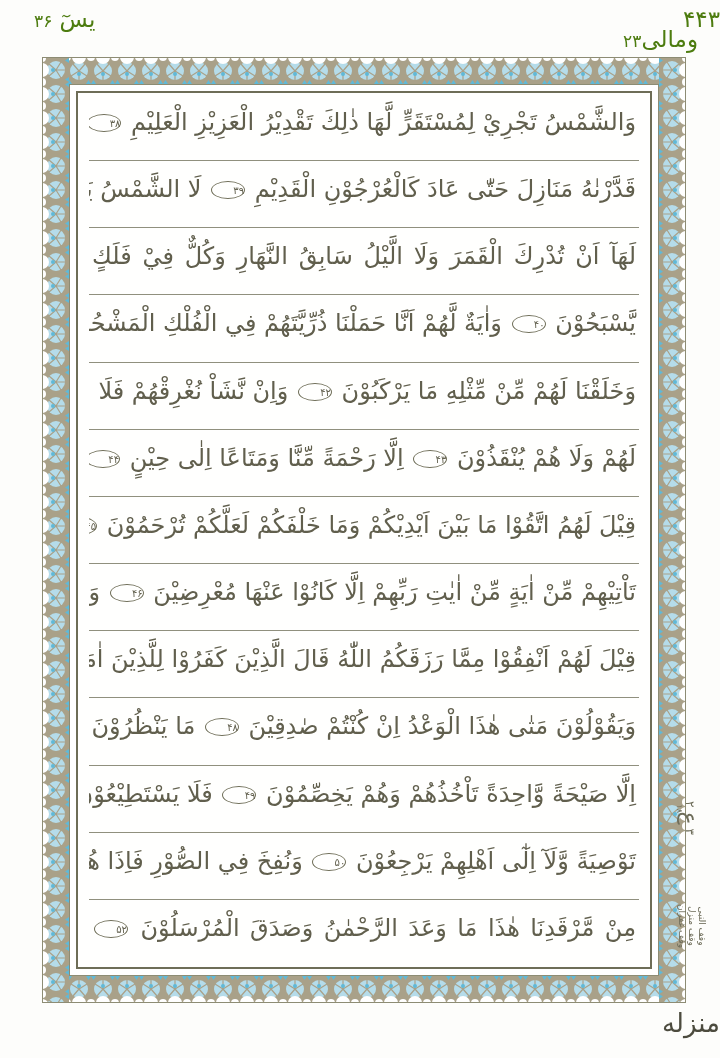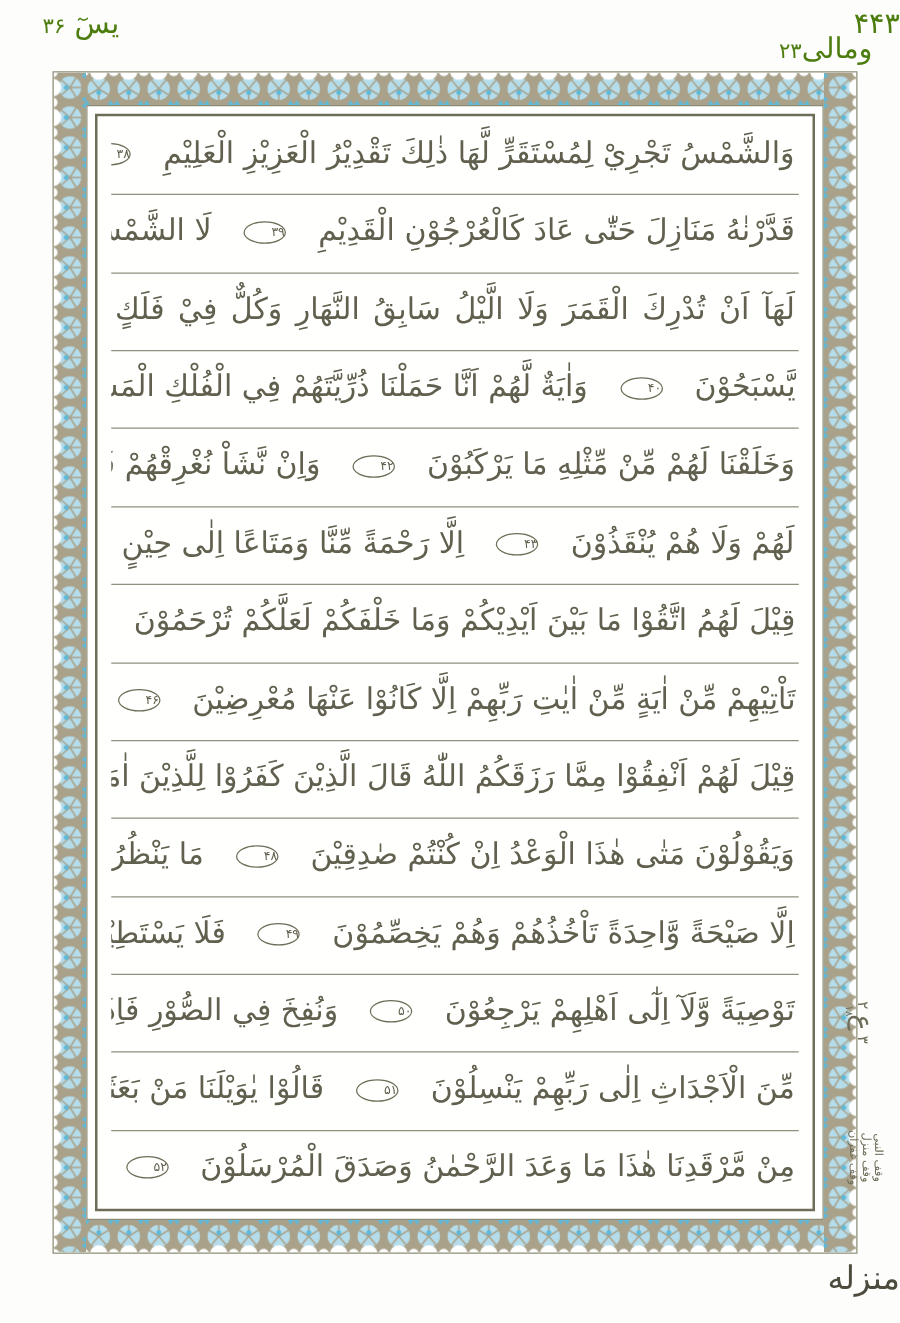--- a/index.html
+++ b/index.html
@@ -32,21 +32,21 @@
   }
   .qline{
     flex:1 1 0;direction:rtl;text-align:justify;text-align-last:justify;
     font-size:24px;color:#615f4d;line-height:57px;overflow:hidden;
     border-bottom:1px solid #90907e;padding:0 3px;white-space:nowrap;
   }
   .qline:last-child{border-bottom:none;}
   .am{
     display:inline-block;width:34px;height:18px;border:1.2px solid #6e6d57;border-radius:50%;
     font-size:10px;line-height:17px;text-align:center;vertical-align:middle;
-    margin:0 18px;color:#615f4d;white-space:nowrap;box-sizing:border-box;
+    margin:0 2px;color:#615f4d;white-space:nowrap;box-sizing:border-box;
   }
   
   .ruku{
     position:absolute;left:660px;top:798px;width:60px;height:40px;
     transform:rotate(90deg);display:flex;align-items:center;justify-content:center;
     gap:4px;color:#6e6d5a;direction:rtl;
   }
   .ruku .r-top{font-size:12px;}
   .ruku .r-ain{font-size:22px;position:relative;}
   .ruku .r-sub{font-size:8px;position:absolute;bottom:-2px;left:-7px;}
@@ -166,21 +166,20 @@
         <div class="qline">لَهَآ اَنْ تُدْرِكَ الْقَمَرَ وَلَا الَّيْلُ سَابِقُ النَّهَارِ وَكُلٌّ فِيْ فَلَكٍ</div>
         <div class="qline">يَّسْبَحُوْنَ <span class="am">۴۰</span> وَاٰيَةٌ لَّهُمْ اَنَّا حَمَلْنَا ذُرِّيَّتَهُمْ فِي الْفُلْكِ الْمَشْحُوْنِ </div>
         <div class="qline">وَخَلَقْنَا لَهُمْ مِّنْ مِّثْلِهِ مَا يَرْكَبُوْنَ <span class="am">۴۲</span> وَاِنْ نَّشَاْ نُغْرِقْهُمْ فَلَا صَرِيْخَ</div>
         <div class="qline">لَهُمْ وَلَا هُمْ يُنْقَذُوْنَ <span class="am">۴۳</span> اِلَّا رَحْمَةً مِّنَّا وَمَتَاعًا اِلٰى حِيْنٍ <span class="am">۴۴</span> وَاِذَا</div>
         <div class="qline">قِيْلَ لَهُمُ اتَّقُوْا مَا بَيْنَ اَيْدِيْكُمْ وَمَا خَلْفَكُمْ لَعَلَّكُمْ تُرْحَمُوْنَ <span class="am">۴۵</span> وَمَا</div>
         <div class="qline">تَاْتِيْهِمْ مِّنْ اٰيَةٍ مِّنْ اٰيٰتِ رَبِّهِمْ اِلَّا كَانُوْا عَنْهَا مُعْرِضِيْنَ <span class="am">۴۶</span> وَاِذَا</div>
         <div class="qline">قِيْلَ لَهُمْ اَنْفِقُوْا مِمَّا رَزَقَكُمُ اللّٰهُ قَالَ الَّذِيْنَ كَفَرُوْا لِلَّذِيْنَ اٰمَنُوْٓا</div>
         <div class="qline">وَيَقُوْلُوْنَ مَتٰى هٰذَا الْوَعْدُ اِنْ كُنْتُمْ صٰدِقِيْنَ <span class="am">۴۸</span> مَا يَنْظُرُوْنَ</div>
         <div class="qline">اِلَّا صَيْحَةً وَّاحِدَةً تَاْخُذُهُمْ وَهُمْ يَخِصِّمُوْنَ <span class="am">۴۹</span> فَلَا يَسْتَطِيْعُوْنَ</div>
         <div class="qline">تَوْصِيَةً وَّلَآ اِلٰٓى اَهْلِهِمْ يَرْجِعُوْنَ <span class="am">۵۰</span> وَنُفِخَ فِي الصُّوْرِ فَاِذَا هُمْ</div>
-        <div class="qline">مِّنَ الْاَجْدَاثِ اِلٰى رَبِّهِمْ يَنْسِلُوْنَ <span class="am">۵۱</span> قَالُوْا يٰوَيْلَنَا مَنْ بَعَثَنَا</div>
         <div class="qline">مِنْ مَّرْقَدِنَا هٰذَا مَا وَعَدَ الرَّحْمٰنُ وَصَدَقَ الْمُرْسَلُوْنَ <span class="am">۵۲</span></div>
       </div>
     </div>
   </div>
 
   <div class="ruku">
     <span class="r-top">۳</span>
     <span class="r-ain"><span>ع</span><span class="r-sub">۱۸</span></span>
     <span class="r-bottom">۲</span>
   </div>

